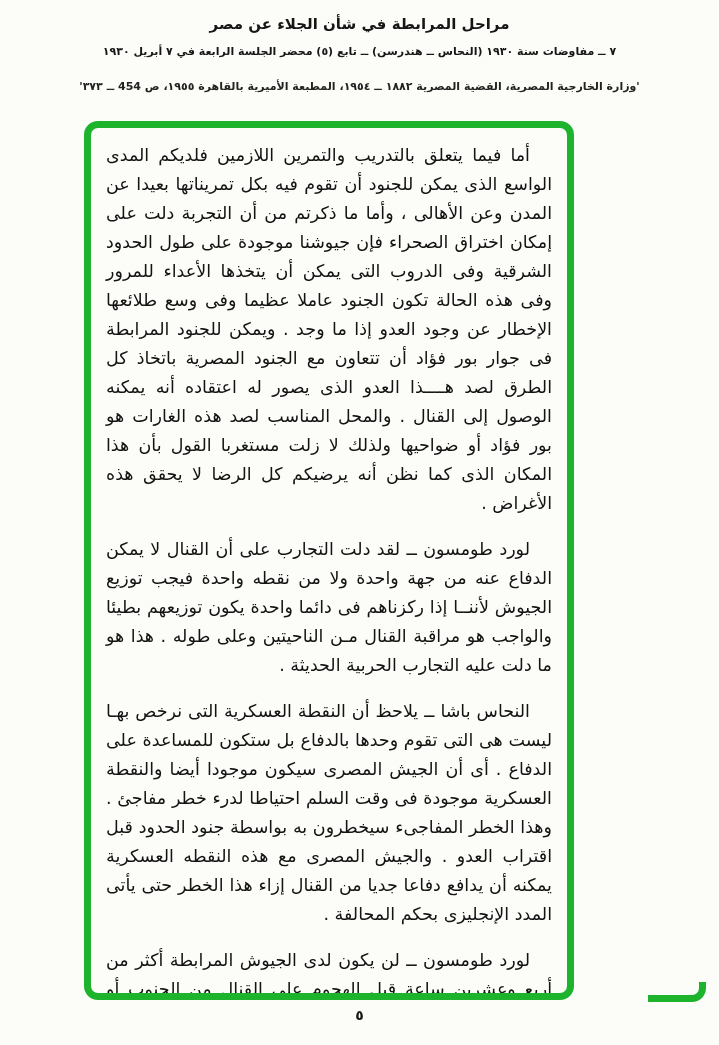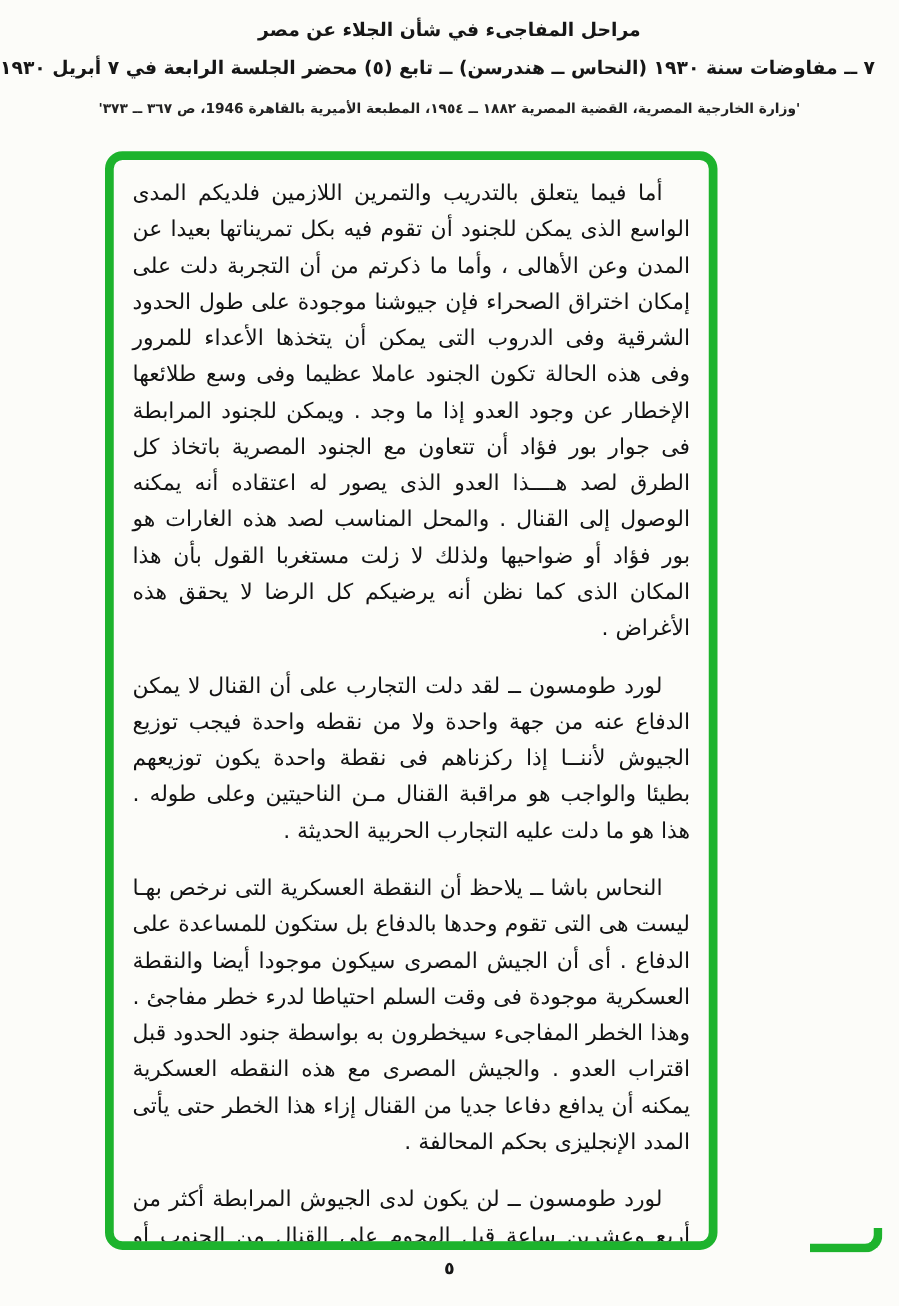--- a/index.html
+++ b/index.html
@@ -23,23 +23,23 @@
     width: 100%;
     text-align: center;
     font-weight: bold;
     font-size: 15px;
     letter-spacing: 0.2px;
   }
   .h-sub {
     position: absolute;
     top: 45px; left: 0;
     width: 100%;
-    text-align: left;
+    text-align: center;
     font-weight: bold;
-    font-size: 15px;
+    font-size: 11px;
     white-space: nowrap;
   }
   .h-src {
     position: absolute;
     top: 80px; left: 0;
     width: 100%;
     text-align: center;
     font-weight: bold;
     font-size: 11px;
     color: #222;
@@ -82,29 +82,29 @@
     text-align: center;
     font-weight: bold;
     font-size: 14px;
   }
 </style>
 </head>
 <body>
 
 <div class="page">
 
-  <div class="h-title">مراحل المفاجىء في شأن الجلاء عن مصر</div>
+  <div class="h-title">مراحل المرابطة في شأن الجلاء عن مصر</div>
 
   <div class="h-sub">٧ ــ مفاوضات سنة ١٩٣٠ (النحاس ــ هندرسن) ــ تابع (٥) محضر الجلسة الرابعة في ٧ أبريل ١٩٣٠</div>
 
-  <div class="h-src">'وزارة الخارجية المصرية، القضية المصرية ١٨٨٢ ــ ١٩٥٤، المطبعة الأميرية بالقاهرة 1946، ص ٣٦٧ ــ ٣٧٣'</div>
+  <div class="h-src">'وزارة الخارجية المصرية، القضية المصرية ١٨٨٢ ــ ١٩٥٤، المطبعة الأميرية بالقاهرة ١٩٥٥، ص 454 ــ ٣٧٣'</div>
 
   <div class="hl-box">
     <p>أما فيما يتعلق بالتدريب والتمرين اللازمين فلديكم المدى الواسع الذى يمكن للجنود أن تقوم فيه بكل تمريناتها بعيدا عن المدن وعن الأهالى ، وأما ما ذكرتم من أن التجربة دلت على إمكان اختراق الصحراء فإن جيوشنا موجودة على طول الحدود الشرقية وفى الدروب التى يمكن أن يتخذها الأعداء للمرور وفى هذه الحالة تكون الجنود عاملا عظيما وفى وسع طلائعها الإخطار عن وجود العدو إذا ما وجد . ويمكن للجنود المرابطة فى جوار بور فؤاد أن تتعاون مع الجنود المصرية باتخاذ كل الطرق لصد هــــذا العدو الذى يصور له اعتقاده أنه يمكنه الوصول إلى القنال . والمحل المناسب لصد هذه الغارات هو بور فؤاد أو ضواحيها ولذلك لا زلت مستغربا القول بأن هذا المكان الذى كما نظن أنه يرضيكم كل الرضا لا يحقق هذه الأغراض .</p>
-    <p>لورد طومسون ــ لقد دلت التجارب على أن القنال لا يمكن الدفاع عنه من جهة واحدة ولا من نقطه واحدة فيجب توزيع الجيوش لأننــا إذا ركزناهم فى نقطة واحدة يكون توزيعهم بطيئا والواجب هو مراقبة القنال مـن الناحيتين وعلى طوله . هذا هو ما دلت عليه التجارب الحربية الحديثة .</p>
+    <p>لورد طومسون ــ لقد دلت التجارب على أن القنال لا يمكن الدفاع عنه من جهة واحدة ولا من نقطه واحدة فيجب توزيع الجيوش لأننــا إذا ركزناهم فى دائما واحدة يكون توزيعهم بطيئا والواجب هو مراقبة القنال مـن الناحيتين وعلى طوله . هذا هو ما دلت عليه التجارب الحربية الحديثة .</p>
     <p>النحاس باشا ــ يلاحظ أن النقطة العسكرية التى نرخص بهـا ليست هى التى تقوم وحدها بالدفاع بل ستكون للمساعدة على الدفاع . أى أن الجيش المصرى سيكون موجودا أيضا والنقطة العسكرية موجودة فى وقت السلم احتياطا لدرء خطر مفاجئ . وهذا الخطر المفاجىء سيخطرون به بواسطة جنود الحدود قبل اقتراب العدو . والجيش المصرى مع هذه النقطه العسكرية يمكنه أن يدافع دفاعا جديا من القنال إزاء هذا الخطر حتى يأتى المدد الإنجليزى بحكم المحالفة .</p>
     <p>لورد طومسون ــ لن يكون لدى الجيوش المرابطة أكثر من أربع وعشرين ساعة قبل الهجوم على القنال من الجنوب أو الشرق . وإذا وضعت الجيوش فى بور فؤاد كما تقترحون وهم يجهلون المواقع التى سيدافعون عنها ، فإنكم تكونون كمن يغلق الاسطبل بعد هروب الفرس . إن الغرض من الهجوم على القنال هو نسفه لا احتلاله وقد يكون الهجوم فى أول الأمر بطيارة واحدة . وما فائدة الجيوش بعد أن يكون القنال قد نسف . وتكفى أربع طيارات محملة بالمفرقعات للهجوم من الشرق فيجب أن يكون لدينا أناس يقظون دائما لمقاتلتهم فى الجو .</p>
     <p>النحاس باشا ــ وما هو الحال الآن ؟</p>
 
   </div>
 
   <div class="corner-stub"></div>
 
   <div class="pageno">٥</div>
 

